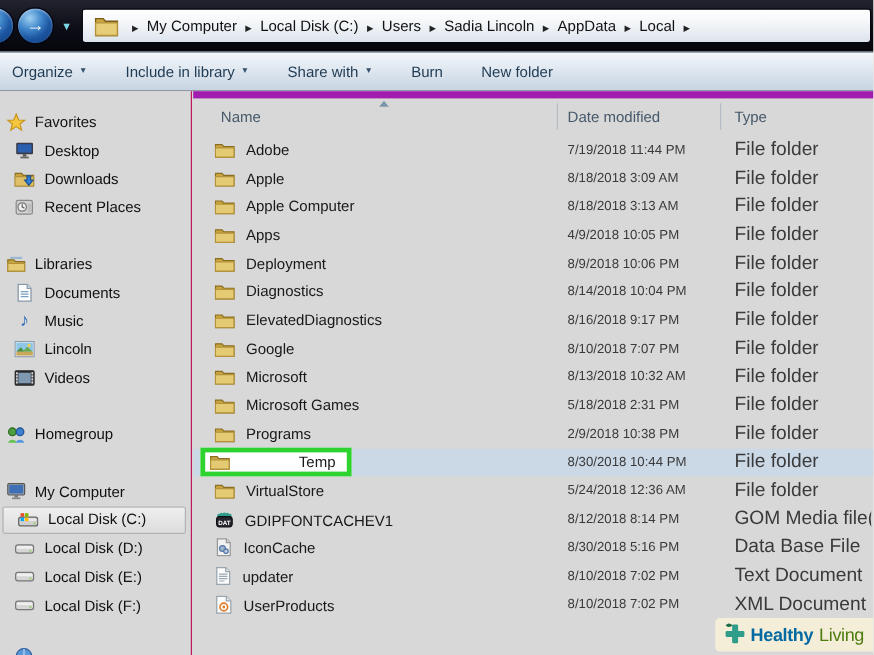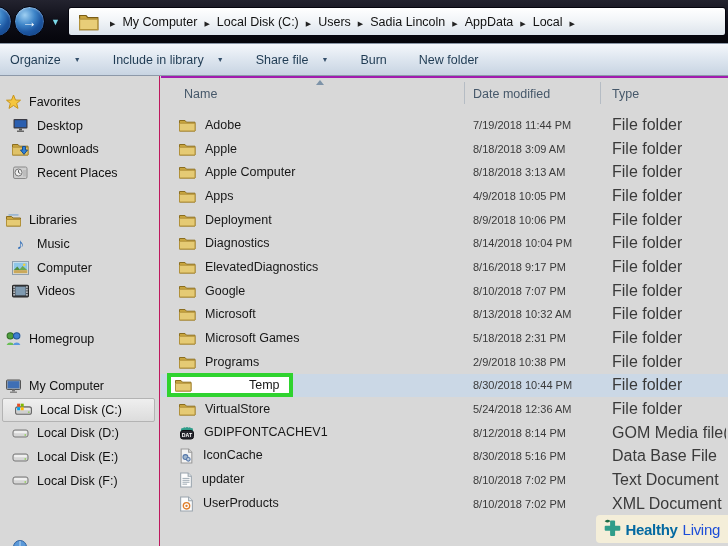--- a/index.html
+++ b/index.html
@@ -24,64 +24,64 @@
                 display:flex; align-items:center; padding:0 6px; }
   #addr-folder { margin:0 4px 0 4px; display:flex; }
   .crumb-arrow { font-size:7px; color:#222; margin:0 7px; }
   .crumb { font-size:12.5px; color:#111; white-space:nowrap; cursor:default; }
 
   
   #toolbar { position:absolute; left:0; top:43px; width:728px; height:33px;
              background:linear-gradient(#f4f7fb,#dfe7f0 45%,#c8d4e2);
              border-top:1px solid #8a96a6; border-bottom:1px solid #8d99a9;
              display:flex; align-items:center; gap:32px; padding-left:10px; }
-  .tool-item { color:#1f3b53; font-size:12.5px; display:flex; align-items:center; gap:13px; white-space:nowrap; }
+  .tool-item { color:#1f3b53; font-size:12.5px; display:flex; align-items:center; gap:5px; white-space:nowrap; }
   .tool-caret { font-size:7px; color:#35506b; }
 
   
   #sidebar { position:absolute; left:0; top:76px; width:160px; height:470px;
              background:#d8d8d8; border-right:1px solid #be185d; padding-top:14px; overflow:hidden; }
   .side-row { height:23.7px; display:flex; align-items:center; position:relative; }
   .side-row .lbl { font-size:12.5px; color:#111; white-space:nowrap; }
   .side-group .icn { margin-left:5px; margin-right:7px; width:17px; display:flex; justify-content:center; }
   .side-item .icn { margin-left:12px; margin-right:8px; width:17px; display:flex; justify-content:center; }
   .side-spacer { height:23.7px; }
   .side-item.sel { background:linear-gradient(#efefef,#dcdcdc); border:1px solid #b3b3b3; border-radius:2px;
                    margin:0 4px 0 2px; }
   .glyph-music { color:#2b6bb8; font-size:15px; line-height:1; }
 
   
   #main { position:absolute; left:161px; top:76px; width:567px; height:470px; background:#d8d8d8; }
-  #colheader { position:absolute; left:0; top:0; width:567px; height:32px; border-top:2px solid #a21caf; }
+  #colheader { position:absolute; left:0; top:0; width:567px; height:32px; border-top:6px solid #a21caf; }
   .col-label { position:absolute; top:9px; font-size:12.5px; color:#46586a; }
   #col-name { left:23px; }
   #col-date { left:312px; }
   #col-type { left:451px; }
   #sort-caret { position:absolute; left:155px; top:2px; width:0; height:0;
                 border-left:4px solid transparent; border-right:4px solid transparent;
                 border-bottom:5px solid #7d93a8; }
   .col-sep { position:absolute; top:4px; width:1px; height:22px; background:#b5bcc4; }
   #sep1 { left:303px; } #sep2 { left:439px; }
 
   #filelist { position:absolute; left:0; top:37px; width:567px; }
   .frow { height:23.7px; position:relative; display:flex; align-items:center; }
   .frow.selected { background:#cbd8e6; }
-  .namebox { display:flex; align-items:flex-start; margin-left:12px; padding:1px 6px; }
+  .namebox { display:flex; align-items:flex-end; margin-left:12px; padding:1px 6px; }
   .namebox .icn { margin-right:9px; display:flex; }
   .fname { font-size:12.5px; color:#181818; white-space:nowrap; }
   .namebox.annotated { border:4px solid #2fd32f; background:#ffffff; margin-left:6px; padding:1px 9px 1px 4px;gap:48px; }
   .fdate { position:absolute; left:312px; font-size:11px; color:#3a3a3a; white-space:nowrap; }
   .ftype { position:absolute; left:451px; font-size:16px; color:#3a3a3a; white-space:nowrap;
            max-width:114px; overflow:hidden; }
 
   
   #watermark { position:absolute; right:0; bottom:3px; height:28px; background:#f4eed9;
                border-radius:4px 0 0 4px; display:flex; align-items:center; padding:0 8px 0 6px; gap:3px; }
   #wm-bold { font-size:15px; font-weight:bold; color:#0369a1; letter-spacing:-0.3px; }
-  #wm-light { font-size:15px; color:#1d4ed8; margin-left:2px; letter-spacing:-0.3px; }
+  #wm-light { font-size:15px; color:#4d7c0f; margin-left:2px; letter-spacing:-0.3px; }
 
   #network-sliver { position:absolute; left:12px; top:538px; }
 </style>
 </head>
 <body>
 
 <div id="window">
 
   <div id="topbar">
     <div class="navcircle" id="back-btn">
@@ -105,21 +105,21 @@
   <div id="toolbar">
       <div class="tool-item">
         <span>Organize</span>
         <span class="tool-caret">▼</span>
       </div>
       <div class="tool-item">
         <span>Include in library</span>
         <span class="tool-caret">▼</span>
       </div>
       <div class="tool-item">
-        <span>Share file</span>
+        <span>Share with</span>
         <span class="tool-caret">▼</span>
       </div>
       <div class="tool-item">
         <span>Burn</span>
       </div>
       <div class="tool-item">
         <span>New folder</span>
       </div>
     </div>
 
@@ -167,39 +167,49 @@
       <div class="side-spacer"></div>
       <div class="side-row side-group">
         <span class="icn">
           <svg width="17" height="15" viewBox="0 0 16 15">
             <rect x="3" y="1" width="10" height="1.8" fill="#9db8d2"></rect>
             <path d="M1 3.5 L6 3.5 L7.5 5 L15 5 L15 13 L1 13 Z" fill="#caa743" stroke="#8a6d1f"></path>
             <path d="M1 6.5 L15 6.5 L15 13 L1 13 Z" fill="#e6cb74" stroke="#b3923a"></path>
           </svg>
         </span>
         <span class="lbl">Libraries</span>
+      </div>
+      <div class="side-row side-item">
+        <span class="icn">
+          <svg width="15" height="16" viewBox="0 0 14 15">
+            <path d="M2 1 L9 1 L12 4 L12 14 L2 14 Z" fill="#fdfdfd" stroke="#8899aa"></path>
+            <path d="M9 1 L9 4 L12 4" fill="#dde6ee" stroke="#8899aa"></path>
+            <path d="M4 6.5 H10 M4 8.5 H10 M4 10.5 H10" stroke="#7aa0c4"></path>
+          </svg>
+        </span>
+        <span class="lbl">Documents</span>
       </div>
       <div class="side-row side-item">
         <span class="icn">
           <span class="glyph-music">♪</span>
         </span>
         <span class="lbl">Music</span>
       </div>
       <div class="side-row side-item">
         <span class="icn">
           <svg width="17" height="14" viewBox="0 0 16 13">
             <rect x="0.5" y="0.5" width="15" height="12" fill="#eef4f8" stroke="#8899aa"></rect>
             <rect x="1.5" y="1.5" width="13" height="7" fill="#8ec6e8"></rect>
             <path d="M1.5 8.5 L5 5 L8 8.5 Z" fill="#4f8f3f"></path>
             <path d="M6.5 8.5 L10 4.5 L14.5 8.5 Z" fill="#6aa84f"></path>
             <circle cx="11.5" cy="3.5" r="1.2" fill="#f4d03f"></circle>
             <rect x="1.5" y="8.5" width="13" height="3" fill="#caa85a"></rect>
           </svg>
         </span>
-        <span class="lbl">Computer</span>
+        <span class="lbl">Lincoln</span>
       </div>
       <div class="side-row side-item">
         <span class="icn">
           <svg width="17" height="14" viewBox="0 0 16 13">
             <rect x="0.5" y="1" width="15" height="11" rx="1" fill="#3a3f47" stroke="#222"></rect>
             <rect x="3.2" y="2.5" width="9.6" height="8" fill="#7f9ab0"></rect>
             <rect x="1.3" y="2" width="1.3" height="1.6" fill="#ddd"></rect>
             <rect x="1.3" y="4.4" width="1.3" height="1.6" fill="#ddd"></rect>
             <rect x="1.3" y="6.8" width="1.3" height="1.6" fill="#ddd"></rect>
             <rect x="1.3" y="9.2" width="1.3" height="1.6" fill="#ddd"></rect>

